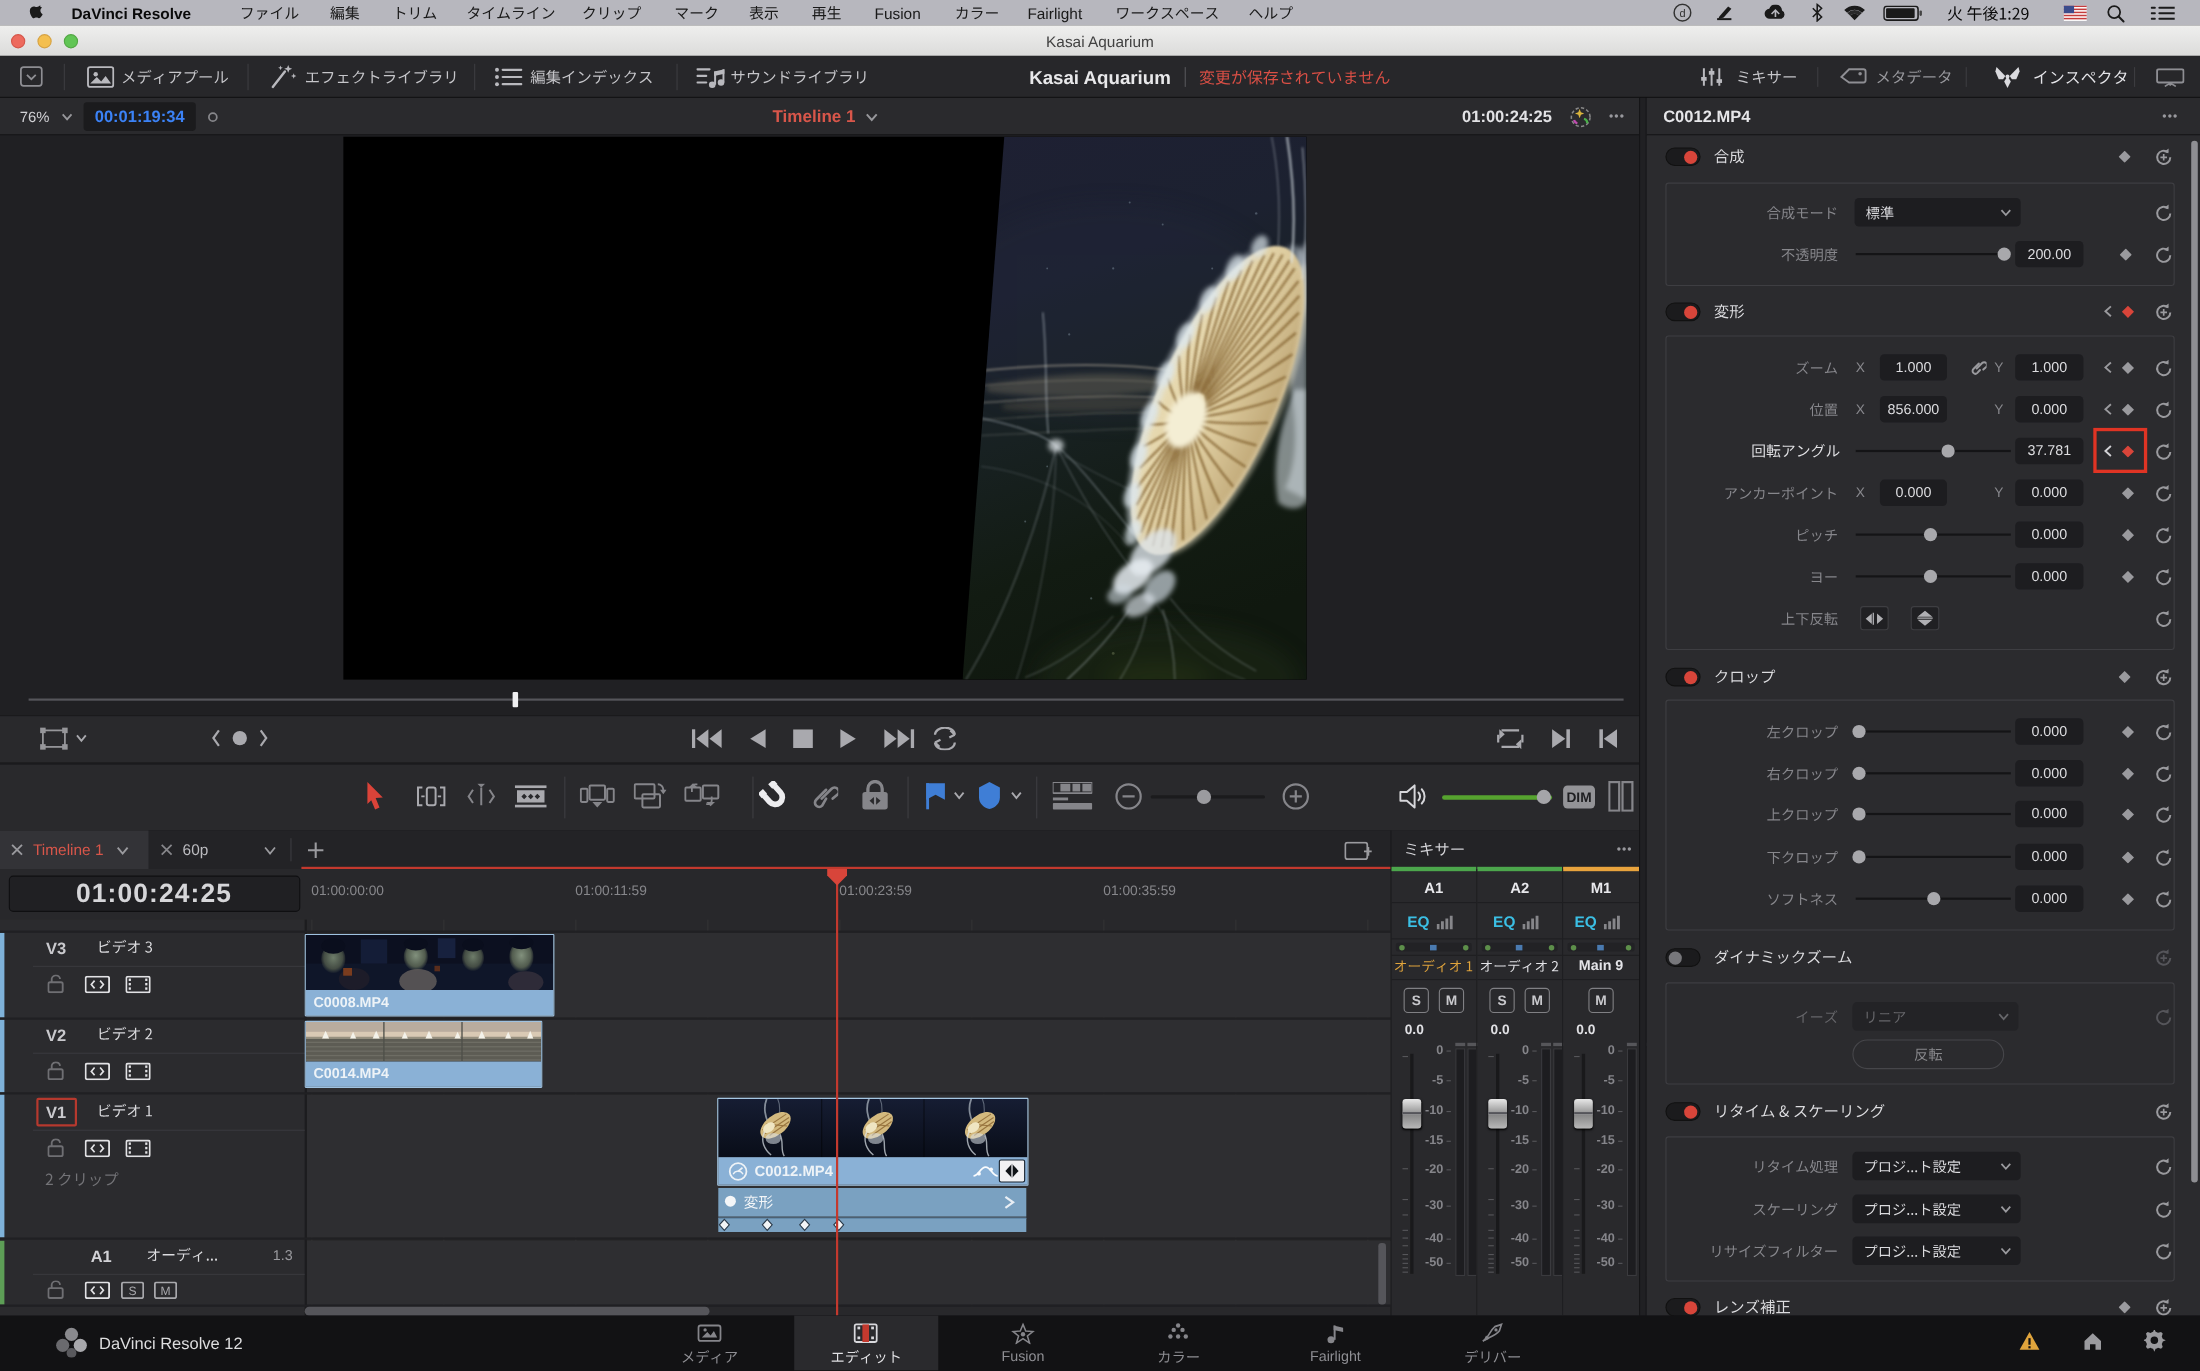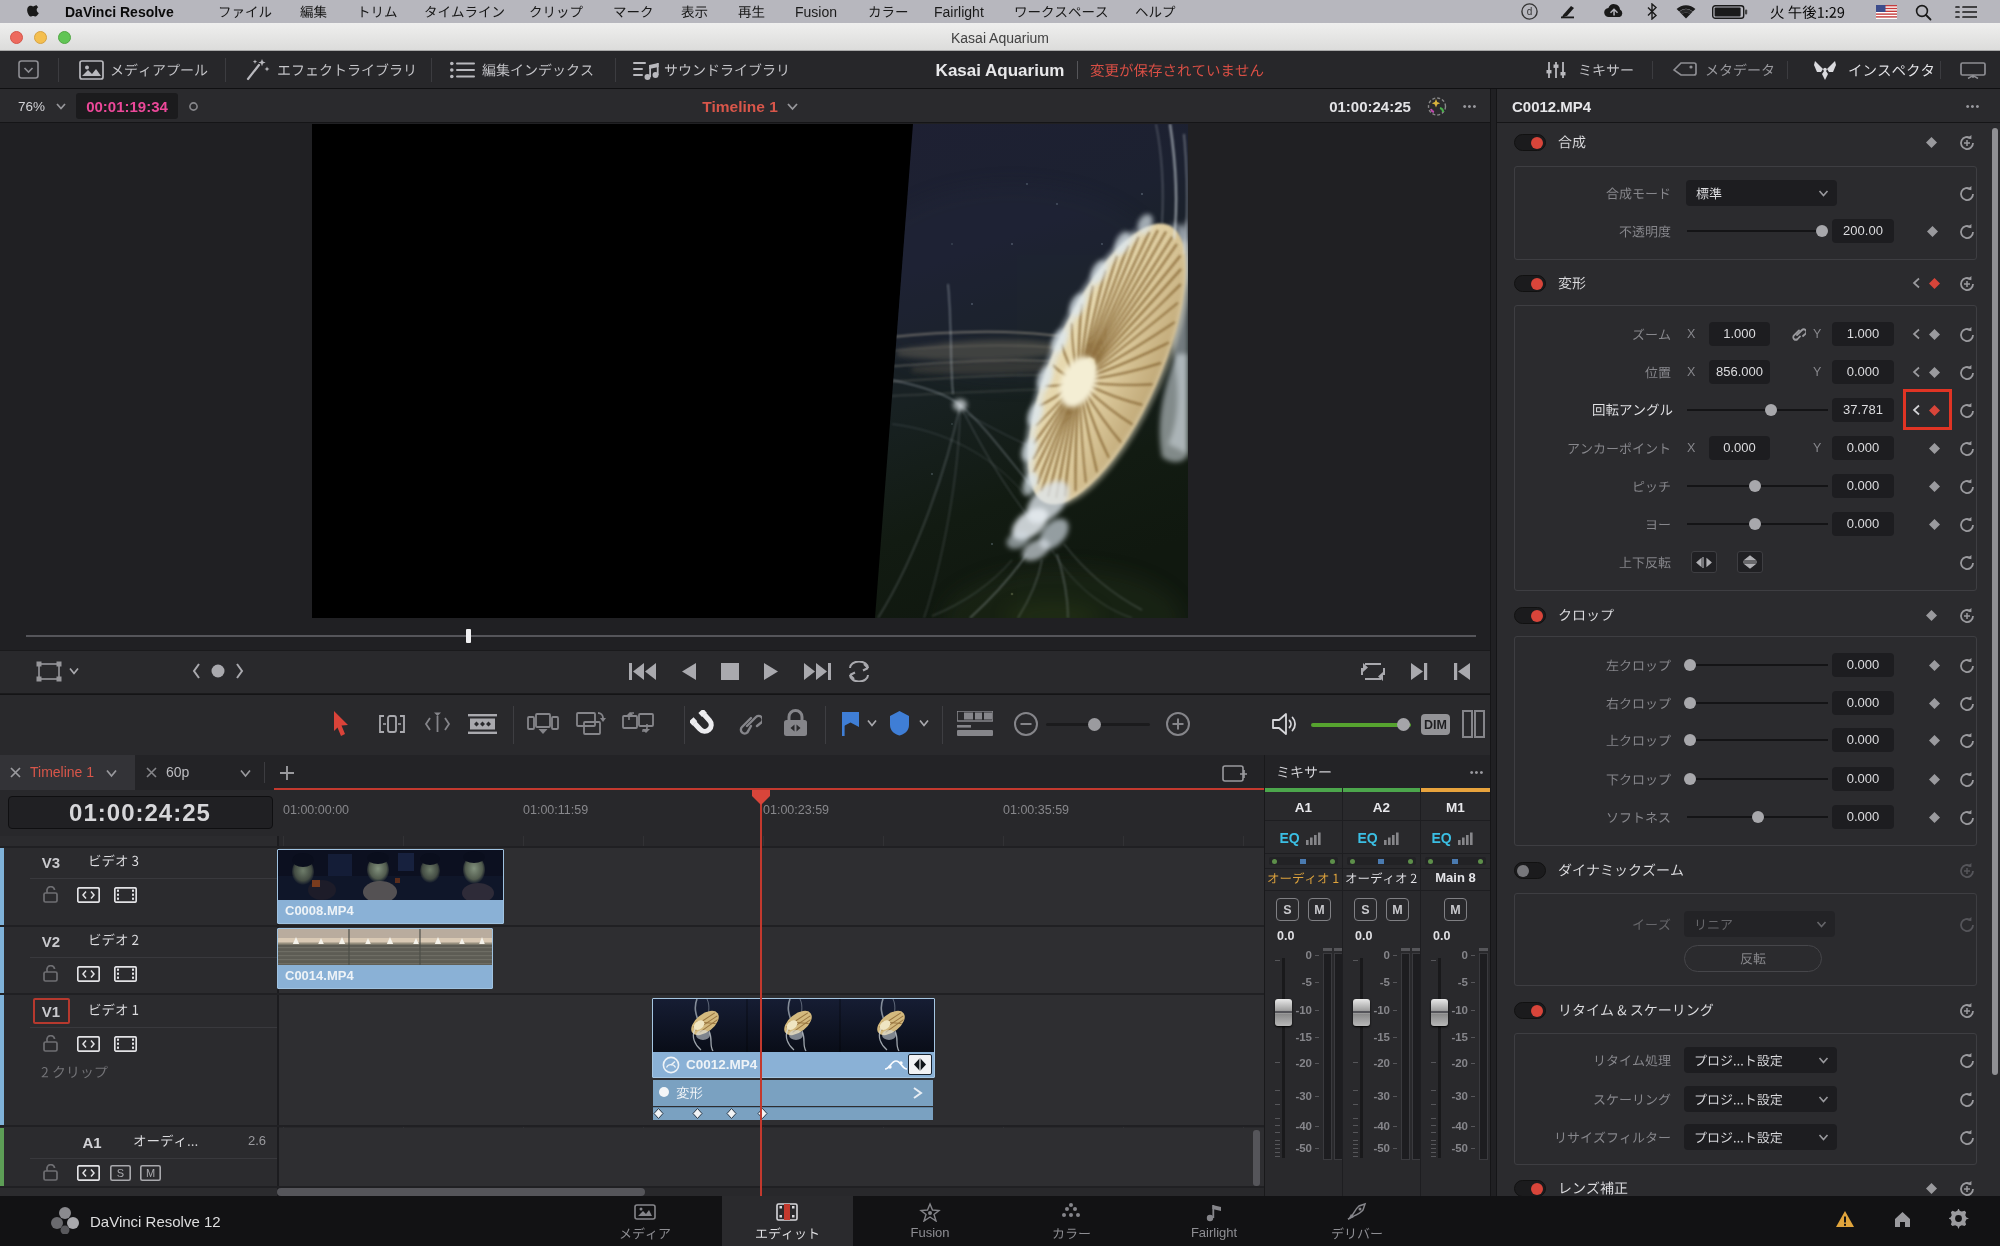--- a/index.html
+++ b/index.html
@@ -335,21 +335,21 @@
     <svg style="position:absolute;left:1960px;top:62px;" width="26" height="17" viewBox="0 0 26 17">
       <rect x="1" y="1" width="24" height="12" rx="1.5" fill="none" stroke="#8e8e93" stroke-width="1.7"></rect>
       <path d="M13 13 L13 16 M8 16.5 L13 13.5 L18 16.5" stroke="#8e8e93" stroke-width="1.5" fill="none"></path>
     </svg>
     <div style="position:absolute;left:0;top:89px;width:1490px;height:34px;background:#2a2a2d;border-bottom:1px solid #151517"></div>
     <div style="position:absolute;left:18.0px;top:97.5px;font:400 13.5px 'Liberation Sans',sans-serif;color:#d2d2d6;white-space:nowrap;line-height:17px;">76%</div>
     <svg style="position:absolute;left:55px;top:101px;" width="12" height="10" viewBox="0 0 12 10">
       <path d="M2 3 L6 7.5 L10 3" fill="none" stroke="#97979b" stroke-width="1.7"></path>
     </svg>
     <div style="position:absolute;left:76px;top:93px;width:102px;height:26px;background:#1b1b1d;border-radius:3px"></div>
-    <div style="position:absolute;left:127.0px;top:96.5px;font:700 15px 'Liberation Sans',sans-serif;color:#ec4899;white-space:nowrap;line-height:19px;transform:translateX(-50%);">00:01:19:34</div>
+    <div style="position:absolute;left:127.0px;top:96.5px;font:700 15px 'Liberation Sans',sans-serif;color:#3b82f6;white-space:nowrap;line-height:19px;transform:translateX(-50%);">00:01:19:34</div>
     <svg style="position:absolute;left:188px;top:101px;" width="11" height="11" viewBox="0 0 11 11">
       <circle cx="5.5" cy="5.5" r="3.6" fill="none" stroke="#87878b" stroke-width="1.6"></circle>
     </svg>
     <div style="position:absolute;left:740.0px;top:96.5px;font:700 15.5px 'Liberation Sans',sans-serif;color:#d8564a;white-space:nowrap;line-height:19px;transform:translateX(-50%);">Timeline 1</div>
     <svg style="position:absolute;left:786px;top:101px;" width="13" height="11" viewBox="0 0 13 11">
       <path d="M2 3 L6.5 8 L11 3" fill="none" stroke="#97979b" stroke-width="1.8"></path>
     </svg>
     <div style="position:absolute;left:1370.0px;top:96.5px;font:700 15px 'Liberation Sans',sans-serif;color:#e2e2e5;white-space:nowrap;line-height:19px;transform:translateX(-50%);">01:00:24:25</div>
     <svg style="position:absolute;left:1426px;top:96px;" width="22" height="21" viewBox="0 0 22 21">
       <circle cx="11" cy="10.5" r="8.5" fill="none" stroke="#888" stroke-width="1.4" stroke-dasharray="3 2"></circle>
@@ -880,21 +880,21 @@
         <g fill="#dcdcdf" transform="scale(1,-1)">
           <path transform="translate(0,0)" d="M86 141 144 76C323 171 498 333 581 451L584 88C584 61 576 48 547 48C510 48 454 52 406 60L413 -22C462 -26 521 -28 573 -28C633 -28 664 0 664 52C663 177 660 376 657 526H816C840 526 875 525 898 524V608C878 606 839 602 813 602H656L654 699C654 727 656 755 660 783H567C571 762 573 737 576 699L579 602H215C184 602 152 605 123 608V523C154 525 183 526 217 526H546C467 406 289 240 86 141Z"></path>
           <path transform="translate(1000,0)" d="M102 433V335C133 338 186 340 241 340C316 340 715 340 790 340C835 340 877 336 897 335V433C875 431 839 428 789 428C715 428 315 428 241 428C185 428 132 431 102 433Z"></path>
           <path transform="translate(2000,0)" d="M203 731V648C229 650 262 651 295 651C352 651 585 651 640 651C669 651 704 650 733 648V731C704 727 669 725 640 725C585 725 352 725 294 725C262 725 232 728 203 731ZM785 812 732 790C759 752 793 692 813 651L867 675C847 716 810 777 785 812ZM895 852 842 830C871 792 903 736 925 692L979 716C960 753 921 816 895 852ZM85 480V397C112 399 141 399 171 399H471C468 304 457 220 413 151C374 88 302 30 224 -2L298 -57C383 -13 459 59 495 125C535 200 551 291 554 399H826C850 399 882 398 904 397V480C880 476 847 475 826 475C773 475 229 475 171 475C140 475 112 477 85 480Z"></path>
           <path transform="translate(3000,0)" d="M122 258 160 184C273 219 389 271 473 316V10C473 -21 471 -62 469 -78H561C557 -62 556 -21 556 10V366C647 425 732 498 782 553L720 613C669 549 577 467 482 409C401 359 254 289 122 258Z"></path>
           <path transform="translate(4000,0)" d="M139 -13C175 -13 205 15 205 56C205 98 175 126 139 126C102 126 73 98 73 56C73 15 102 -13 139 -13Z"></path>
           <path transform="translate(4278,0)" d="M139 -13C175 -13 205 15 205 56C205 98 175 126 139 126C102 126 73 98 73 56C73 15 102 -13 139 -13Z"></path>
           <path transform="translate(4556,0)" d="M139 -13C175 -13 205 15 205 56C205 98 175 126 139 126C102 126 73 98 73 56C73 15 102 -13 139 -13Z"></path>
         </g>
       </svg></div>
-    <div style="position:absolute;left:248.0px;top:1133.0px;font:400 13px 'Liberation Sans',sans-serif;color:#9a9a9e;white-space:nowrap;line-height:16px;">2.6</div>
+    <div style="position:absolute;left:248.0px;top:1133.0px;font:400 13px 'Liberation Sans',sans-serif;color:#9a9a9e;white-space:nowrap;line-height:16px;">1.3</div>
     <div style="position:absolute;left:30px;top:1158px;width:247px;height:1px;background:#39393d"></div>
     <svg style="position:absolute;left:43px;top:1164px;" width="17" height="17" viewBox="0 0 17 17">
       <g stroke="#6f6f73" stroke-width="1.7" fill="none">
         <rect x="1" y="7" width="13" height="9" rx="1.5"></rect>
         <path d="M4 7 V5 a3.8 3.8 0 0 1 7.6-1"></path>
       </g>
     </svg>
     <svg style="position:absolute;left:77px;top:1165px;" width="23" height="16" viewBox="0 0 23 16">
       <rect x="0.8" y="0.8" width="21.4" height="14.4" rx="1.5" fill="none" stroke="#e2e2e5" stroke-width="1.7"></rect>
       <path d="M9 4.5 L6 8 L9 11.5 M14 4.5 L17 8 L14 11.5" fill="none" stroke="#e2e2e5" stroke-width="1.5"></path>
@@ -1231,21 +1231,21 @@
         <rect x="8" y="4" width="2.6" height="10"></rect>
         <rect x="12" y="1.5" width="2.6" height="12.5"></rect>
       </g>
     </svg>
     <div style="position:absolute;left:1421px;top:853px;width:69px;height:1px;background:#1e1e21"></div>
     <div style="position:absolute;left:1425px;top:857px;width:61px;height:8px;background:#222225;border-radius:2px"></div>
     <div style="position:absolute;left:1428px;top:858.5px;width:5px;height:5px;border-radius:50%;background:#5d8f4a"></div>
     <div style="position:absolute;left:1478px;top:858.5px;width:5px;height:5px;border-radius:50%;background:#5d8f4a"></div>
     <div style="position:absolute;left:1452px;top:858.5px;width:6px;height:5px;background:#4a7ab0"></div>
     <div style="position:absolute;left:1421px;top:868px;width:69px;height:1px;background:#1e1e21"></div>
-    <div style="position:absolute;left:1455.5px;top:870.0px;font:700 13px 'Liberation Sans',sans-serif;color:#e4e4e8;white-space:nowrap;line-height:16px;transform:translateX(-50%);">Main 8</div>
+    <div style="position:absolute;left:1455.5px;top:870.0px;font:700 13px 'Liberation Sans',sans-serif;color:#e4e4e8;white-space:nowrap;line-height:16px;transform:translateX(-50%);">Main 9</div>
     <div style="position:absolute;left:1421px;top:890px;width:69px;height:1px;background:#1e1e21"></div>
     <div style="position:absolute;left:1444px;top:898px;width:23px;height:23px;border:1.5px solid #808084;border-radius:4px"></div>
     <div style="position:absolute;left:1455.5px;top:902.0px;font:700 12.5px 'Liberation Sans',sans-serif;color:#c8c8cc;white-space:nowrap;line-height:16px;transform:translateX(-50%);">M</div>
     <div style="position:absolute;left:1433.0px;top:928.0px;font:700 12.5px 'Liberation Sans',sans-serif;color:#e0e0e4;white-space:nowrap;line-height:16px;">0.0</div>
     <div style="position:absolute;left:1438px;top:958px;width:3px;height:200px;background:#19191b"></div>
     <div style="position:absolute;left:1431px;top:960px;width:5px;height:1px;background:#56565a"></div>
     <div style="position:absolute;left:1431px;top:1010px;width:5px;height:1px;background:#56565a"></div>
     <div style="position:absolute;left:1431px;top:1062px;width:5px;height:1px;background:#56565a"></div>
     <div style="position:absolute;left:1431px;top:1090px;width:5px;height:1px;background:#56565a"></div>
     <div style="position:absolute;left:1431px;top:1104px;width:5px;height:1px;background:#56565a"></div>

